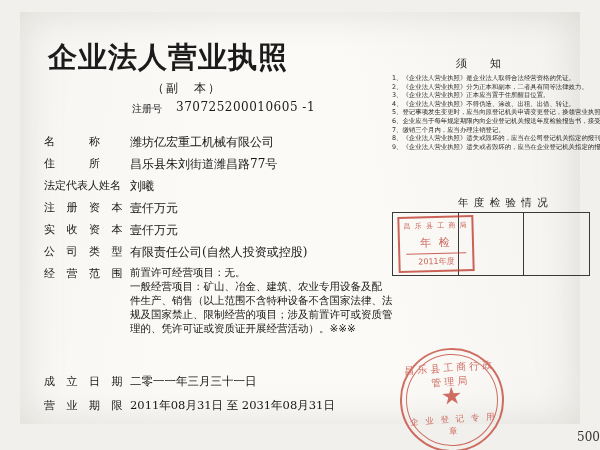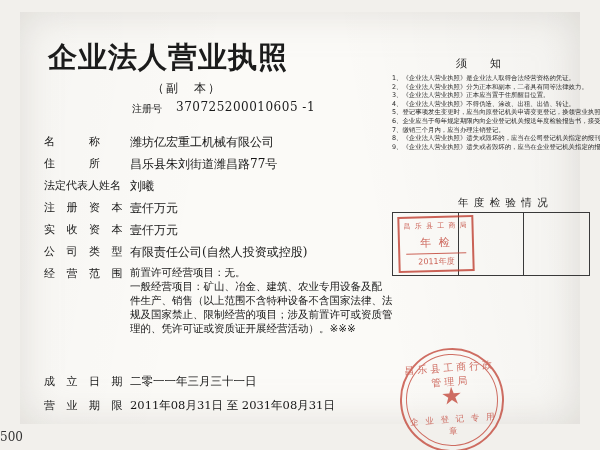--- a/index.html
+++ b/index.html
@@ -242,21 +242,21 @@
     bottom: 12px; left: 0; right: 0;
     text-align: center;
     font-size: 8.5px;
     letter-spacing: 2px;
   }
 
   .pagenum {
     position: absolute;
     left: 0; right: 0;
     bottom: 6px;
-    text-align: left;
+    text-align: right;
     font-size: 12px;
     color: #333;
     font-family: "DejaVu Serif", serif;
   }
 </style>
 </head>
 <body>
 
 <div id="page">
   <div class="paper">

